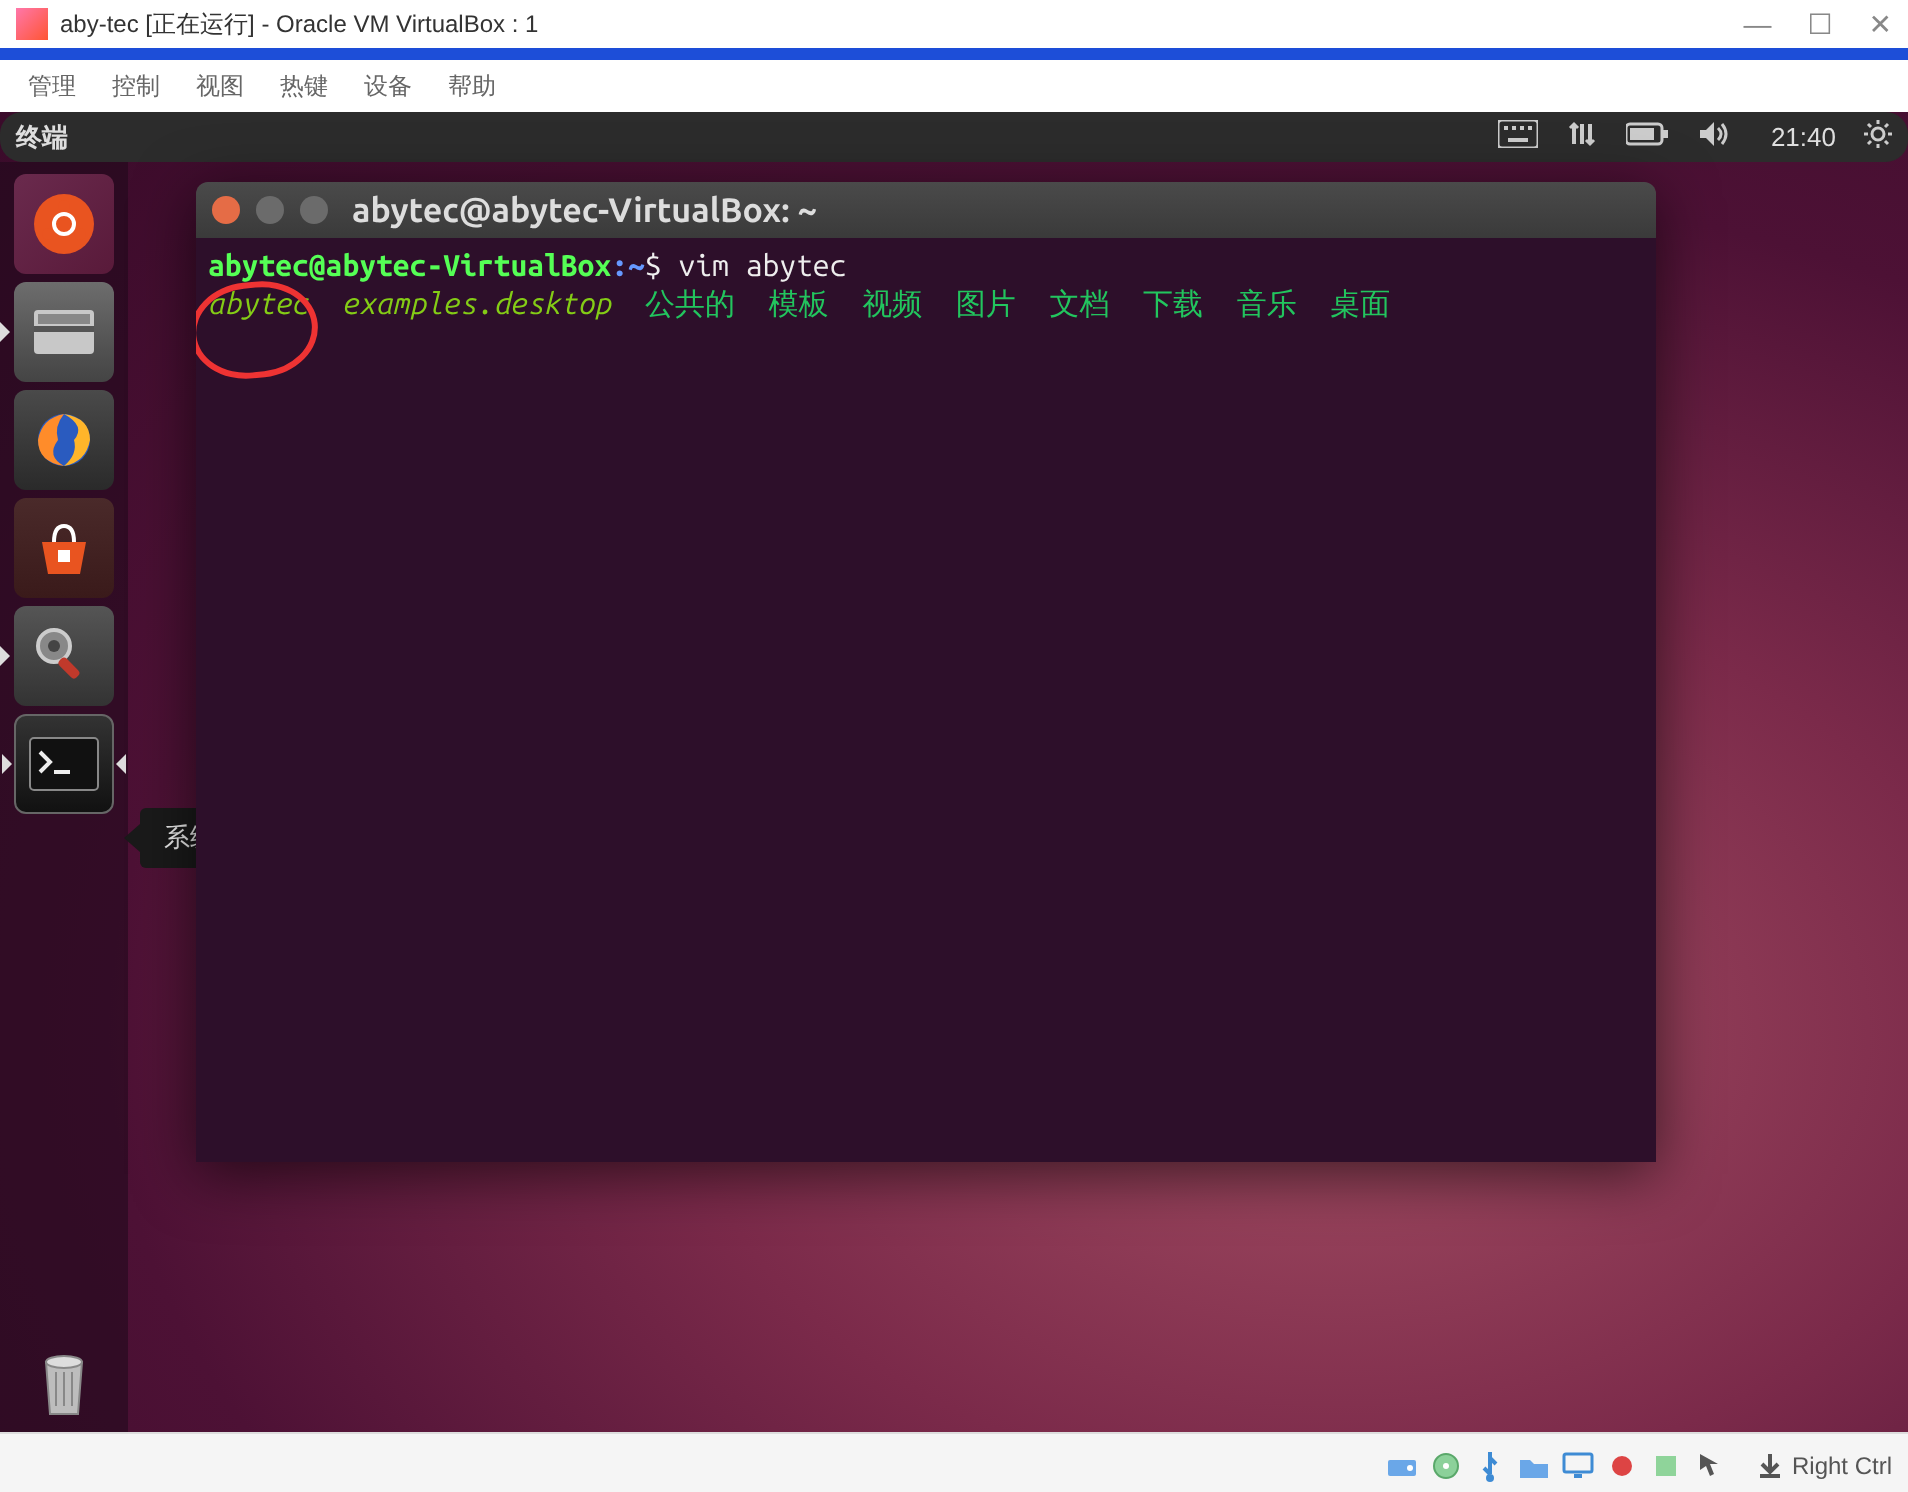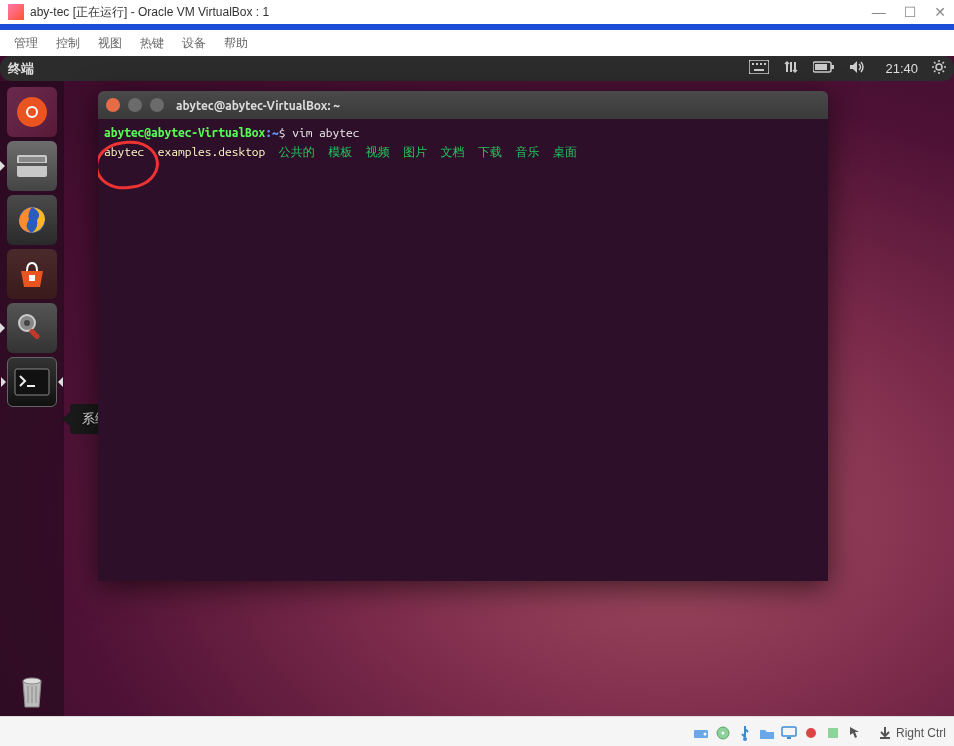--- a/index.html
+++ b/index.html
@@ -157,34 +157,34 @@
   align-items:center;
   padding: 0 8px;
   gap: 8px;
 }
 .term-titlebar .wbtn {
   width:14px;height:14px;border-radius:50%;
 }
 .wbtn.close{background:#e56c46;}
 .wbtn.min{background:#6b6b6b;}
 .wbtn.max{background:#6b6b6b;}
-.term-title { color:#ddd; font-size:12px; font-weight:bold; margin-left:4px; font-family:"Ubuntu",sans-serif;}
+.term-title { color:#ddd; font-size:17px; font-weight:bold; margin-left:4px; font-family:"Ubuntu",sans-serif;}
 .term-body {
   background:#2d0f2a;
   height: calc(100% - 28px);
   padding: 4px 6px;
-  font-size: 12px;
+  font-size: 15px;
   line-height: 19px;
   color:#eee;
   position:relative;
 }
 .prompt-user { color:#55ff55; font-weight:bold; }
 .prompt-path { color:#6699ff; font-weight:bold; }
 .prompt-cmd  { color:#eee; }
-.ls-file     { color:#fef9c3; }
+.ls-file     { color:#84cc16;font-style:italic; }
 .ls-dir      { color:#22c55e; font-weight:normal; }
 .cursor-block { display:inline-block; width:9px; height:16px; background:#eee; vertical-align:middle; margin-left:2px;}
 
 
 .red-annotation {
   position:absolute;
   left: -3px;
   top: 22px;
   width: 64px;
   height: 48px;

